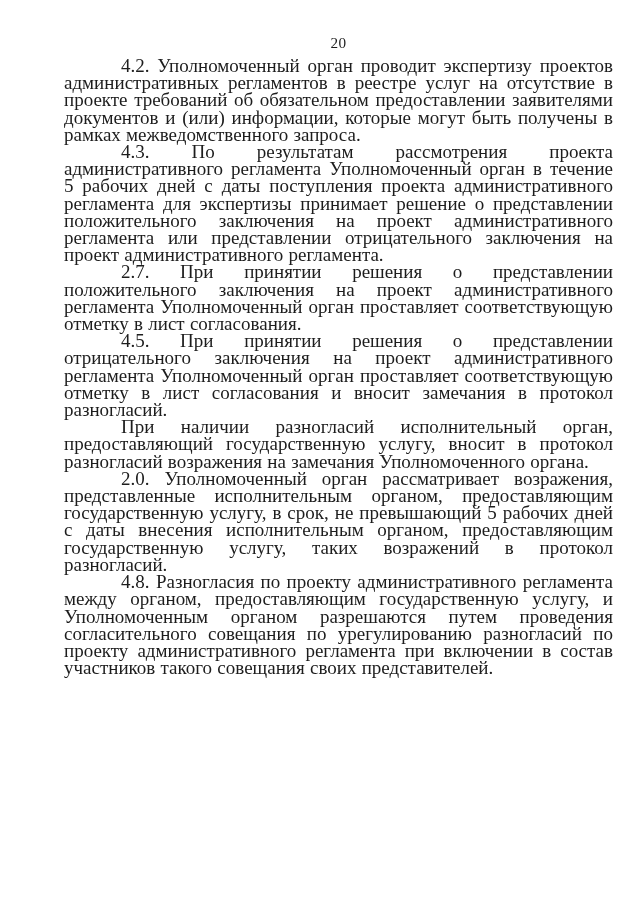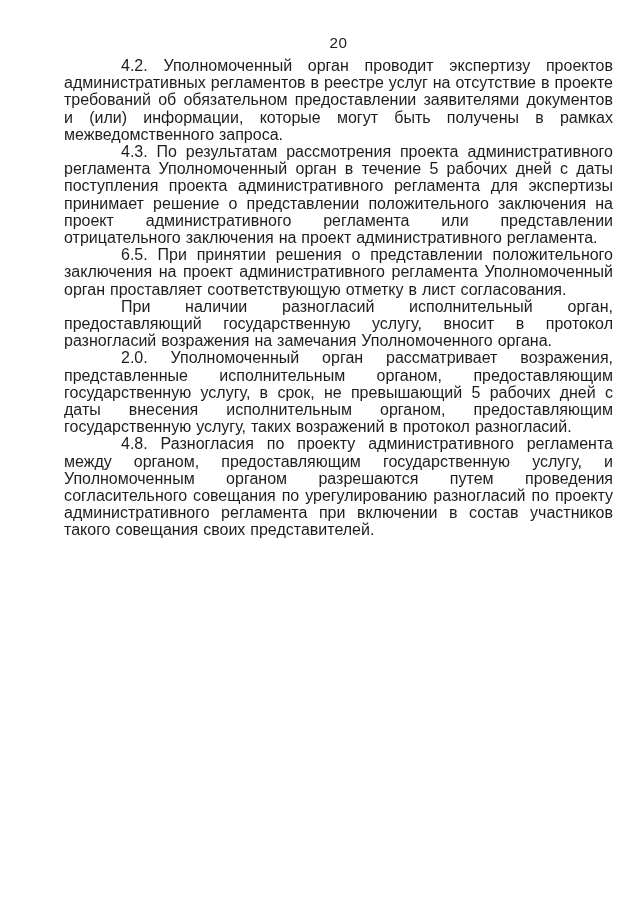--- a/index.html
+++ b/index.html
@@ -3,51 +3,52 @@
 <meta charset="utf-8">
 <style>
   * { margin: 0; padding: 0; box-sizing: border-box; }
   html, body { background: #ffffff; }
   .page {
     position: relative;
     width: 640px;
     height: 905px;
     background: var(--page-bg, #ffffff);
     overflow: hidden;
-    font-family: Liberation Sans, sans-serif;
+    font-family: Liberation Serif, serif;
     color: var(--ink, #1d1d1d);
   }
   .page-number {
     margin-top: 34px;
     margin-left: 64px;
     width: 549px;
     text-align: center;
     font-size: 15.2px;
     line-height: 17px;
     letter-spacing: 0.5px;
   }
   .content {
     margin-top: 6px;
     margin-left: 64px;
     width: 549px;
   }
   .content p {
-    font-size: 16px;
+    font-size: 19px;
     line-height: 17.2px;
     text-align: justify;
     text-indent: 57px;
     word-spacing: 0.5px;
   }
 </style>
 </head>
 <body>
 
 <div class="page">
   <div class="page-number">20</div>
   <div class="content">
     <p>4.2. Уполномоченный орган проводит экспертизу проектов административных регламентов в реестре услуг на отсутствие в проекте требований об обязательном предоставлении заявителями документов и (или) информации, которые могут быть получены в рамках межведомственного запроса.</p>
     <p>4.3. По результатам рассмотрения проекта административного регламента Уполномоченный орган в течение 5 рабочих дней с даты поступления проекта административного регламента для экспертизы принимает решение о представлении положительного заключения на проект административного регламента или представлении отрицательного заключения на проект административного регламента.</p>
-    <p>6.5. При принятии решения о представлении положительного заключения на проект административного регламента Уполномоченный орган проставляет соответствующую отметку в лист согласования.</p>
+    <p>2.7. При принятии решения о представлении положительного заключения на проект административного регламента Уполномоченный орган проставляет соответствующую отметку в лист согласования.</p>
+    <p>4.5. При принятии решения о представлении отрицательного заключения на проект административного регламента Уполномоченный орган проставляет соответствующую отметку в лист согласования и вносит замечания в протокол разногласий.</p>
     <p>При наличии разногласий исполнительный орган, предоставляющий государственную услугу, вносит в протокол разногласий возражения на замечания Уполномоченного органа.</p>
     <p>2.0. Уполномоченный орган рассматривает возражения, представленные исполнительным органом, предоставляющим государственную услугу, в срок, не превышающий 5 рабочих дней с даты внесения исполнительным органом, предоставляющим государственную услугу, таких возражений в протокол разногласий.</p>
     <p>4.8. Разногласия по проекту административного регламента между органом, предоставляющим государственную услугу, и Уполномоченным органом разрешаются путем проведения согласительного совещания по урегулированию разногласий по проекту административного регламента при включении в состав участников такого совещания своих представителей.</p>
   </div>
 </div>
 
 </body></html>

